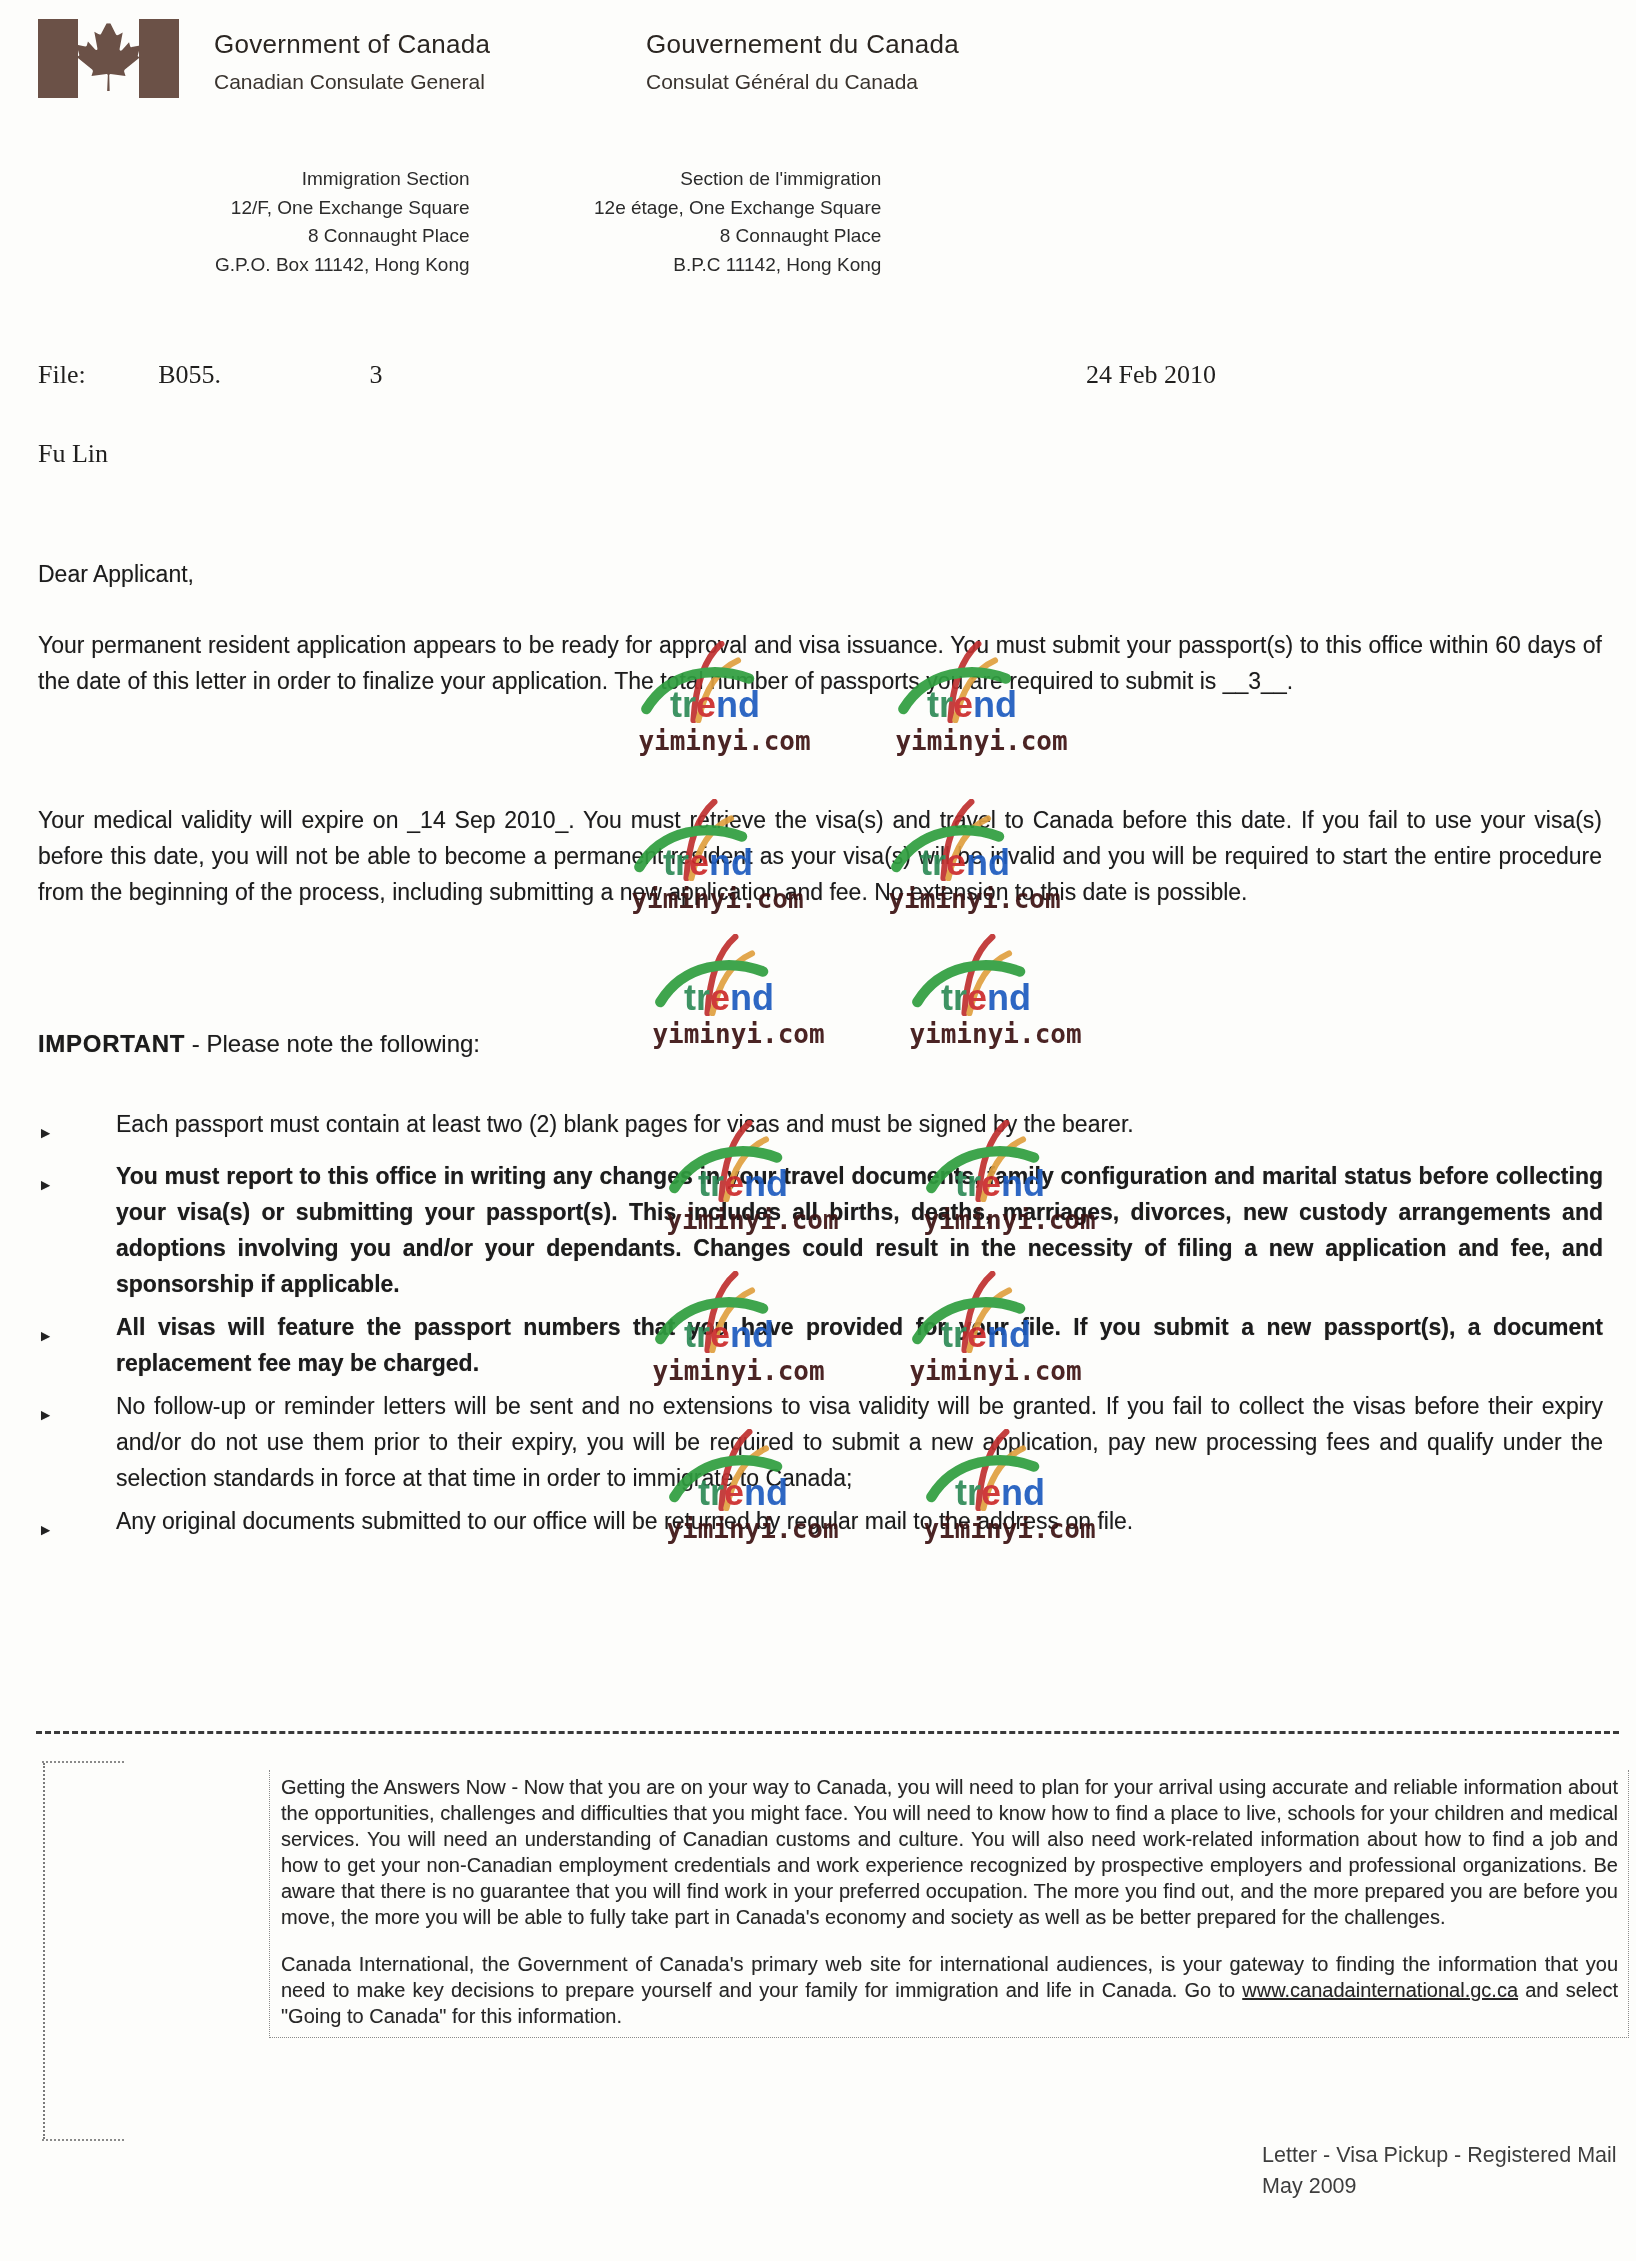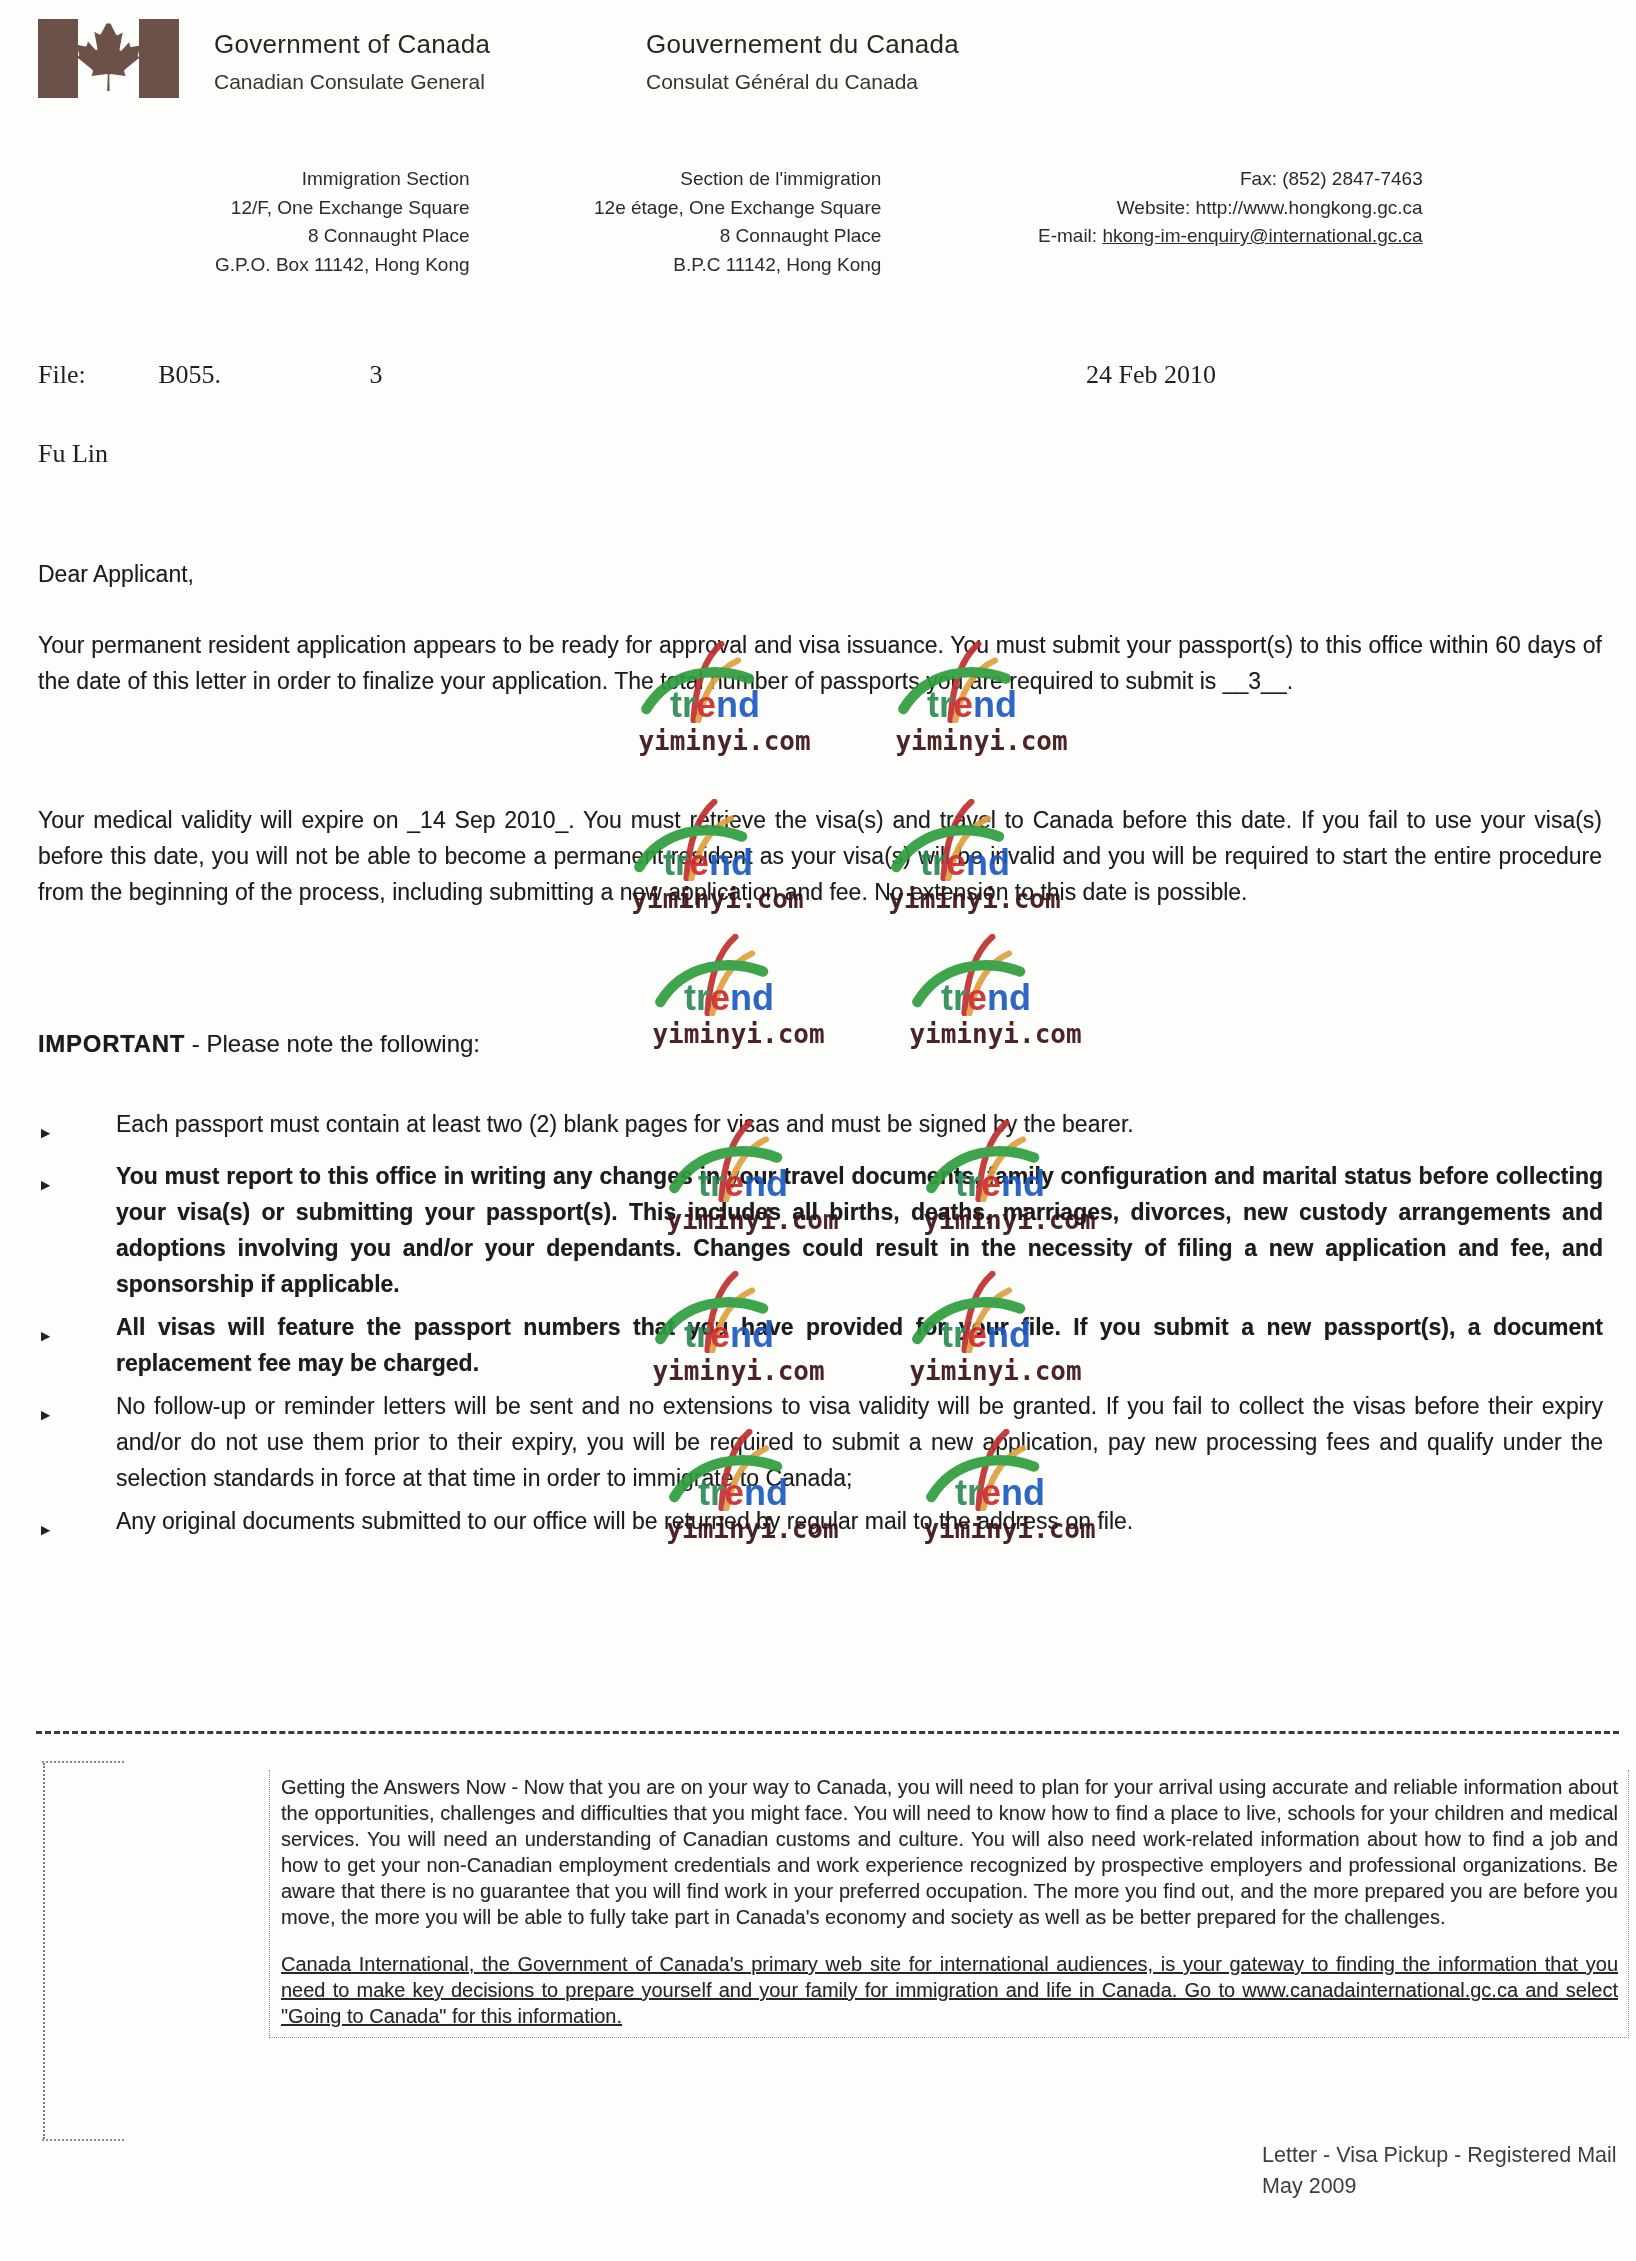--- a/index.html
+++ b/index.html
@@ -66,21 +66,21 @@
   .infobox{
     left:269px;top:1770px;width:1337px;
     border:1.4px dotted #8a8a8a;border-top:none;
     padding:4.2px 9.7px 7px 11px;
   }
   .infobox p{
     font-size:20px;line-height:26px;text-align:justify;
     color:#272727;margin:0 0 21px 0;
     text-shadow:0 0 0.7px rgba(40,40,40,0.3);
   }
-  .infobox p:last-child{margin-bottom:1px;text-decoration:underline;}
+  .infobox p:last-child{margin-bottom:1px;}
   .link{text-decoration:underline;}
 
   
   .footer-note{right:19.4px;top:2140px;text-align:left;
     font-size:21.5px;line-height:31px;color:#3d3d3d;}
   .wordmark{left:651px;top:2152px;font-family:"Liberation Serif",serif;
     font-weight:bold;font-size:81px;color:#4d4d4d;letter-spacing:-2.1px;
     text-shadow:0 0 1.4px rgba(60,60,60,0.5);}
   .wordmark-flag{position:absolute;left:244px;top:5.6px;width:43px;height:23.6px;}
 
@@ -136,31 +136,20 @@
     <div>12/F, One Exchange Square</div>
     <div>8 Connaught Place</div>
     <div>G.P.O. Box 11142, Hong Kong</div>
   </div>
   <div class="abs contact contact-fr">
     <div>Section de l'immigration</div>
     <div>12e étage, One Exchange Square</div>
     <div>8 Connaught Place</div>
     <div>B.P.C 11142, Hong Kong</div>
   </div>
-  <div class="abs contact contact-misc">
-    <div>Fax: (852) 2847-7463</div>
-    <div>
-      <span>Website:</span>
-      <span>http://www.hongkong.gc.ca</span>
-    </div>
-    <div>
-      <span>E-mail:</span>
-      <span class="u">hkong-im-enquiry@international.gc.ca</span>
-    </div>
-  </div>
 
   <div class="abs serif file-row">
     <span class="file-label">File:</span>
     <span class="file-number">B055.</span>
     <span class="file-suffix">3</span>
   </div>
   <div class="abs serif letter-date">24 Feb 2010</div>
 
   <div class="abs serif recipient">Fu Lin</div>
   <div class="abs bodytext salutation">Dear Applicant,</div>

